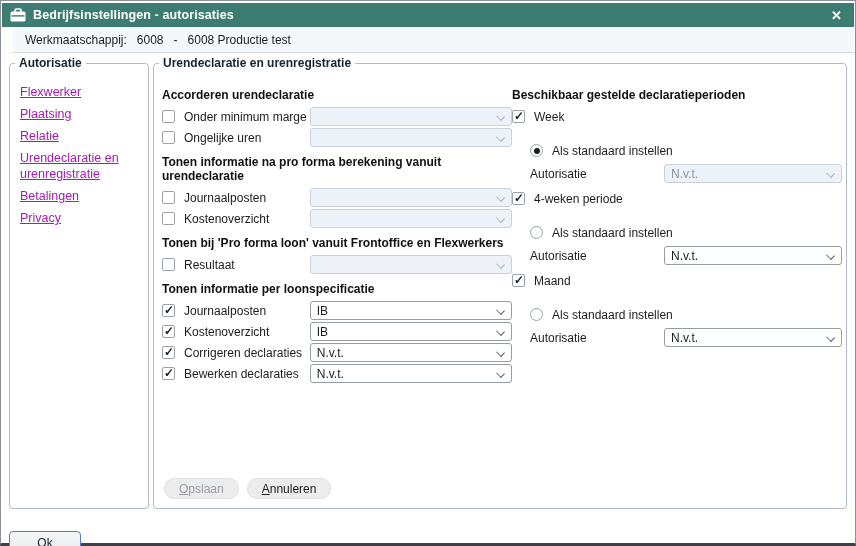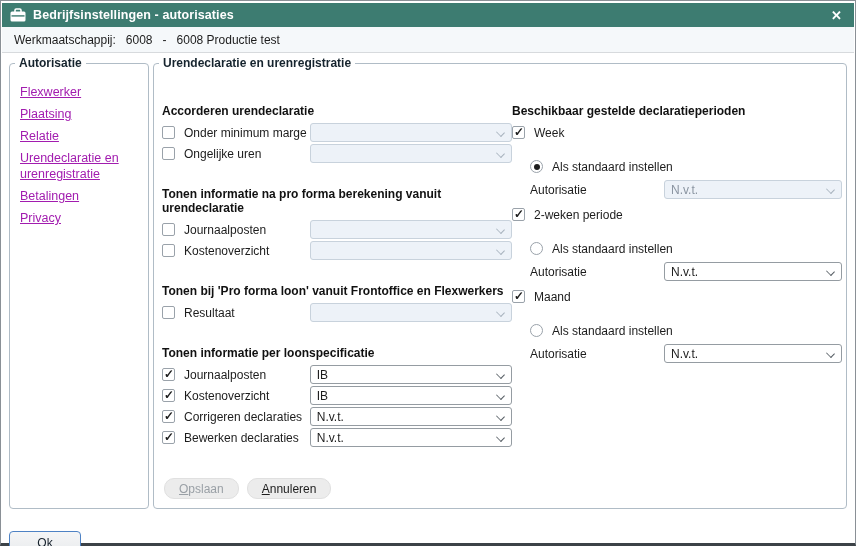--- a/index.html
+++ b/index.html
@@ -10,39 +10,39 @@
             border: 1px solid #8a9096; border-bottom: 3px solid #3c4247; }
 
   
   .titlebar { position: absolute; left: 1px; top: 2px; right: 1px; height: 24px; background: #3d7c71;
               display: flex; align-items: center; padding: 0 8px; color: #fff; }
   .titlebar .app-icon { width: 16px; height: 14px; margin-right: 7px; flex: 0 0 auto; }
   .titlebar .title { font-weight: bold; font-size: 12.5px; letter-spacing: .1px; }
   .titlebar .close { margin-left: auto; font-size: 13px; font-weight: bold; cursor: pointer; padding: 0 4px; }
 
   
-  .contextbar { position: absolute; left: 1px; top: 26px; right: 1px; height: 26px; background: #f5f8fa;
+  .contextbar { position: absolute; left: 12px; top: 26px; right: 1px; height: 26px; background: #f5f8fa;
                 border-bottom: 1px solid #d7dadd; display: flex; align-items: center; padding: 0 12px; }
   .contextbar span { margin-right: 10px; }
 
   
   .fs { position: absolute; border: 1px solid #b0bcc6; border-radius: 4px; background: #fff; }
   .fs > .legend { position: absolute; top: -8px; left: 5px; background: #fff; padding: 0 4px;
                   font-weight: bold; color: #16242e; white-space: nowrap; }
   .sidebar-fs { left: 8px; top: 62px; width: 140px; height: 446px; }
   .main-fs    { left: 152px; top: 62px; width: 694px; height: 446px; }
 
   
   .nav { padding: 20px 8px 0 10px; }
   .nav-item { line-height: 16px; margin-bottom: 6px; cursor: pointer; color: #a21caf; font-size: 12.5px; text-decoration: underline; }
 
   
   .col-left  { position: absolute; left: 8px; top: 0; width: 350px; padding-top: 16px; }
   .col-right { position: absolute; left: 358px; top: 0; width: 330px; padding-top: 16px; }
-  .sec-title { font-weight: bold; margin: 24px 0 5px; color: #111; }
+  .sec-title { font-weight: bold; margin: 8px 0 5px; color: #111; }
 
   .row { display: flex; align-items: center; height: 19px; margin-bottom: 2px; }
   .row .lbl { margin-left: 9px; }
   .col-left .row .lbl { width: 127px; }
 
   
   .cb { width: 13px; height: 13px; border: 1px solid #9aa2aa; border-radius: 2px; background: #fff;
         flex: 0 0 auto; position: relative; cursor: pointer; }
   .cb[data-checked="true"]::after { content: "✓"; position: absolute; left: 1px; top: -2px;
         font-size: 12px; font-weight: bold; color: #1d1d1d; }
@@ -216,21 +216,21 @@
       <div class="auth-row">
         <span class="auth-lbl">Autorisatie</span>
         <span class="dd" data-enabled="false">
           <span class="ddv">N.v.t.</span>
           <span class="chev"></span>
         </span>
       </div>
 
       <div class="row">
         <span class="cb" data-checked="true"></span>
-        <span class="lbl">2-weken periode</span>
+        <span class="lbl">4-weken periode</span>
       </div>
       <div class="period-sub">
         <span class="radio" data-selected="false"></span>
         <span class="lbl">Als standaard instellen</span>
       </div>
       <div class="auth-row">
         <span class="auth-lbl">Autorisatie</span>
         <span class="dd" data-enabled="true">
           <span class="ddv">N.v.t.</span>
           <span class="chev"></span>

